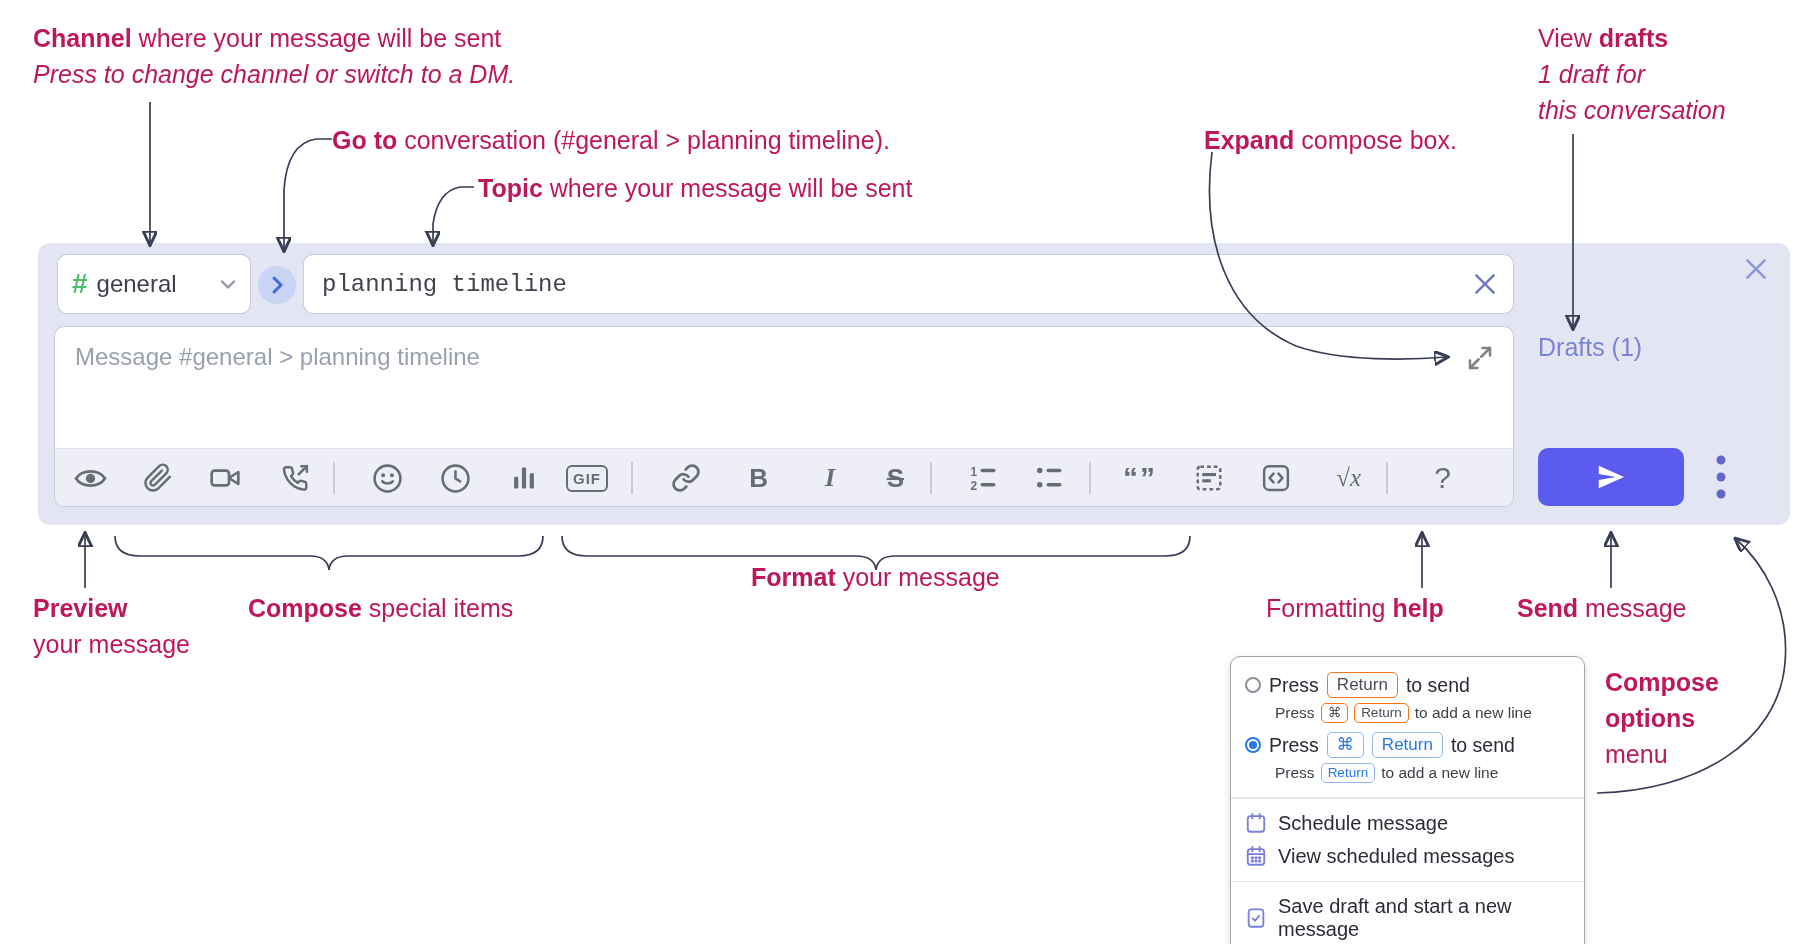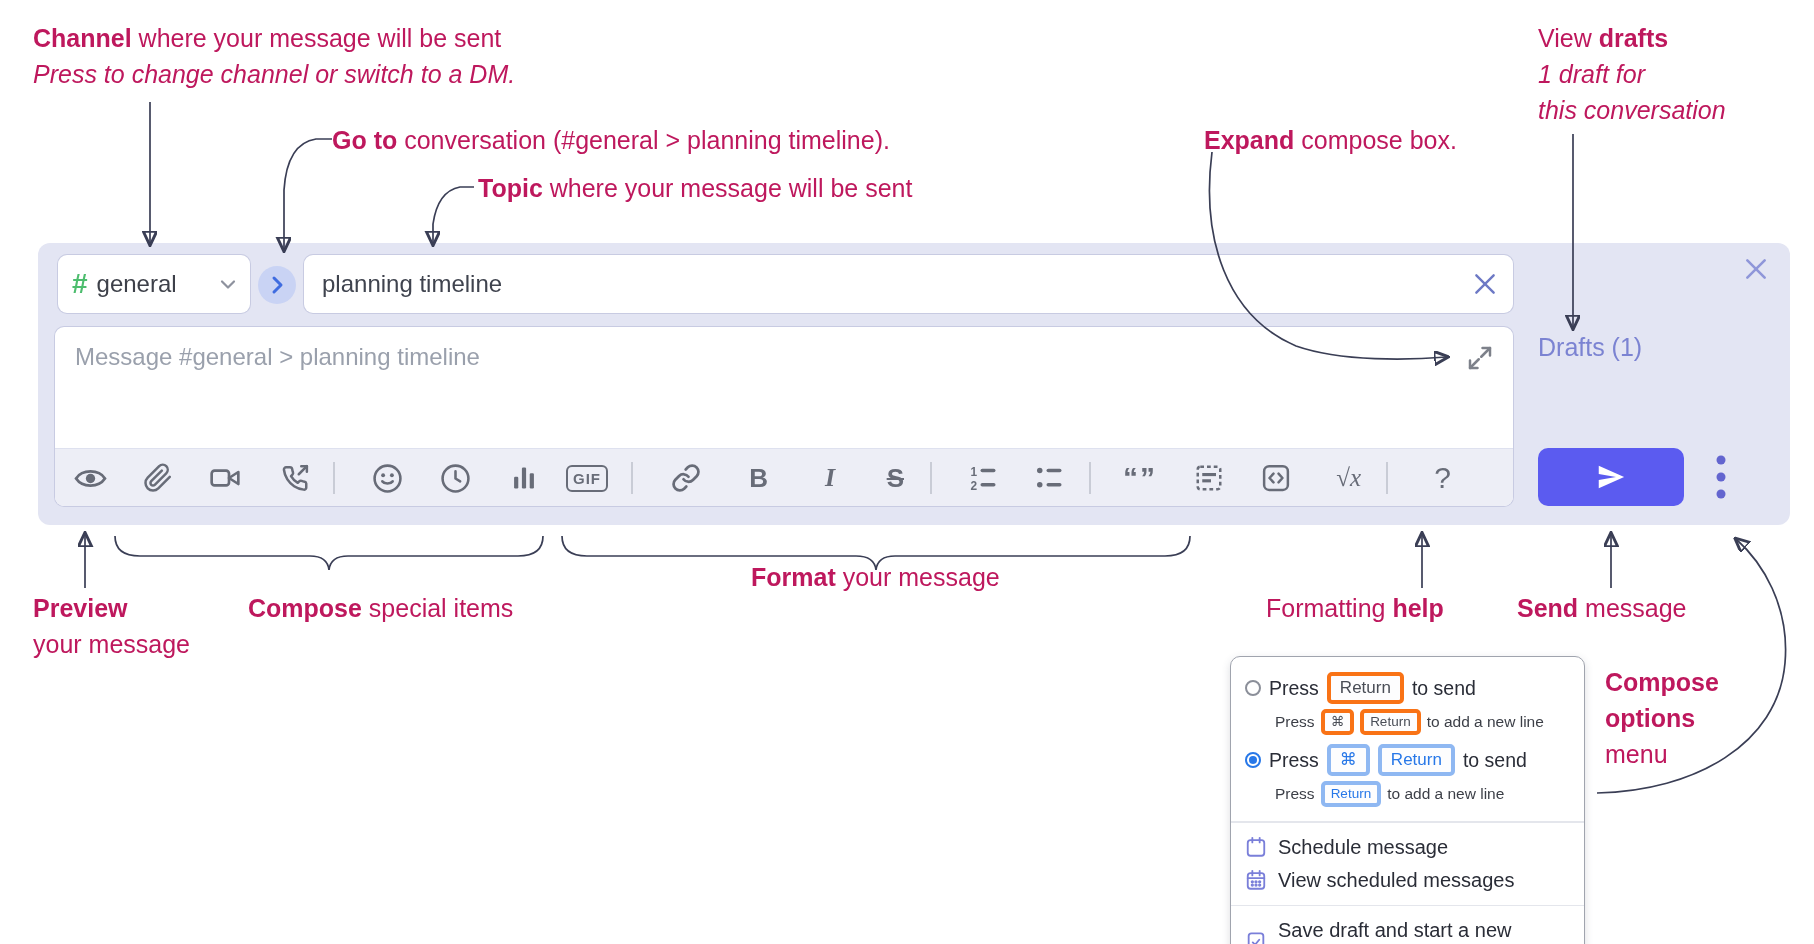--- a/index.html
+++ b/index.html
@@ -16,21 +16,21 @@
   
   .compose{position:absolute;left:38px;top:243px;width:1752px;height:282px;background:#e3e5f3;border-radius:12px;z-index:5;}
   .chan{position:absolute;left:20px;top:12px;width:192px;height:58px;background:#fff;border-radius:9px;
         box-shadow:0 0 0 1px rgba(150,156,196,.35);display:flex;align-items:center;padding:0 14px;box-sizing:border-box;cursor:pointer;}
   .chan .hash{color:#4dbd6e;font-weight:700;font-size:28px;margin-right:9px;}
   .chan .cname{font-size:24px;color:#3d4049;flex:1;}
   .goto-btn{position:absolute;left:220px;top:23px;width:38px;height:38px;border:none;border-radius:50%;
         background:#c9d3f4;display:flex;align-items:center;justify-content:center;cursor:pointer;padding:0;}
   .topic-wrap{position:absolute;left:266px;top:12px;width:1209px;height:58px;background:#fff;border-radius:9px;
         box-shadow:0 0 0 1px rgba(150,156,196,.35);display:flex;align-items:center;}
-  .topic-wrap input{border:none;outline:none;background:transparent;font-family:Liberation Sans, sans-serif;font-size:24px;color:#3f434e;
+  .topic-wrap input{border:none;outline:none;background:transparent;font-family:Liberation Mono, monospace;font-size:24px;color:#3f434e;
         padding:0 0 0 18px;flex:1;}
   .iconbtn{background:none;border:none;padding:0;cursor:pointer;display:flex;align-items:center;justify-content:center;}
   .msgbox{position:absolute;left:17px;top:84px;width:1458px;height:179px;background:#fff;border-radius:9px;
         box-shadow:0 0 0 1px rgba(150,156,196,.35);overflow:hidden;}
   .msgbox textarea{display:block;width:100%;height:119px;border:none;outline:none;resize:none;background:transparent;
         font-family:inherit;font-size:24px;color:#3f434e;padding:16px 60px 0 20px;box-sizing:border-box;}
   .msgbox textarea::placeholder{color:#9aa0ac;opacity:1;}
   .expand-btn{position:absolute;right:16px;top:14px;width:34px;height:34px;}
   .toolbar{position:absolute;left:0;bottom:0;width:100%;height:58px;background:#edeef6;border-top:1px solid #dee1ef;box-sizing:border-box;}
   .tbtn{position:absolute;top:7px;width:44px;height:44px;display:flex;align-items:center;justify-content:flex-end;
@@ -49,21 +49,21 @@
   .dots{position:absolute;left:1665px;top:209px;width:36px;height:50px;}
   .close-x{position:absolute;right:18px;top:10px;width:32px;height:32px;}
   
   .popup{position:absolute;left:1230px;top:656px;width:355px;background:#fff;border:1.5px solid #a0a4ae;border-radius:10px;
         box-shadow:0 3px 8px rgba(60,64,90,.18);z-index:20;padding:12px 0;box-sizing:border-box;font-size:19.5px;color:#2a2d37;}
   .prow{display:flex;align-items:center;gap:8px;padding:3px 14px;}
   .psub{display:flex;align-items:center;gap:6px;padding:2px 14px 6px 44px;font-size:15.5px;color:#3c3f47;}
   .radio{width:16px;height:16px;border:2px solid #8b8f99;border-radius:50%;box-sizing:border-box;flex:none;cursor:pointer;}
   .radio.on{border-color:#2878e8;position:relative;}
   .radio.on::after{content:"";position:absolute;left:2px;top:2px;width:8px;height:8px;border-radius:50%;background:#2878e8;}
-  .kbd{display:inline-flex;align-items:center;border:4px solid #f97316;border-radius:5px;background:#fdfdfe;
+  .kbd{display:inline-flex;align-items:center;border:1px solid #f97316;border-radius:5px;background:#fdfdfe;
        padding:1px 9px;font-size:17px;color:#4a4e57;line-height:22px;}
   .psub .kbd{font-size:13.5px;padding:0 6px;line-height:18px;}
   .kbd.blue{border-color:#8fb8f2;color:#2878e8;}
   .pdiv{height:1.5px;background:#e4e6ec;margin:8px 0;}
   .mitem{display:flex;align-items:center;gap:11px;padding:5px 14px;font-size:20px;cursor:pointer;}
   .mitem svg{flex:none;}
 </style>
 </head>
 <body>
 

